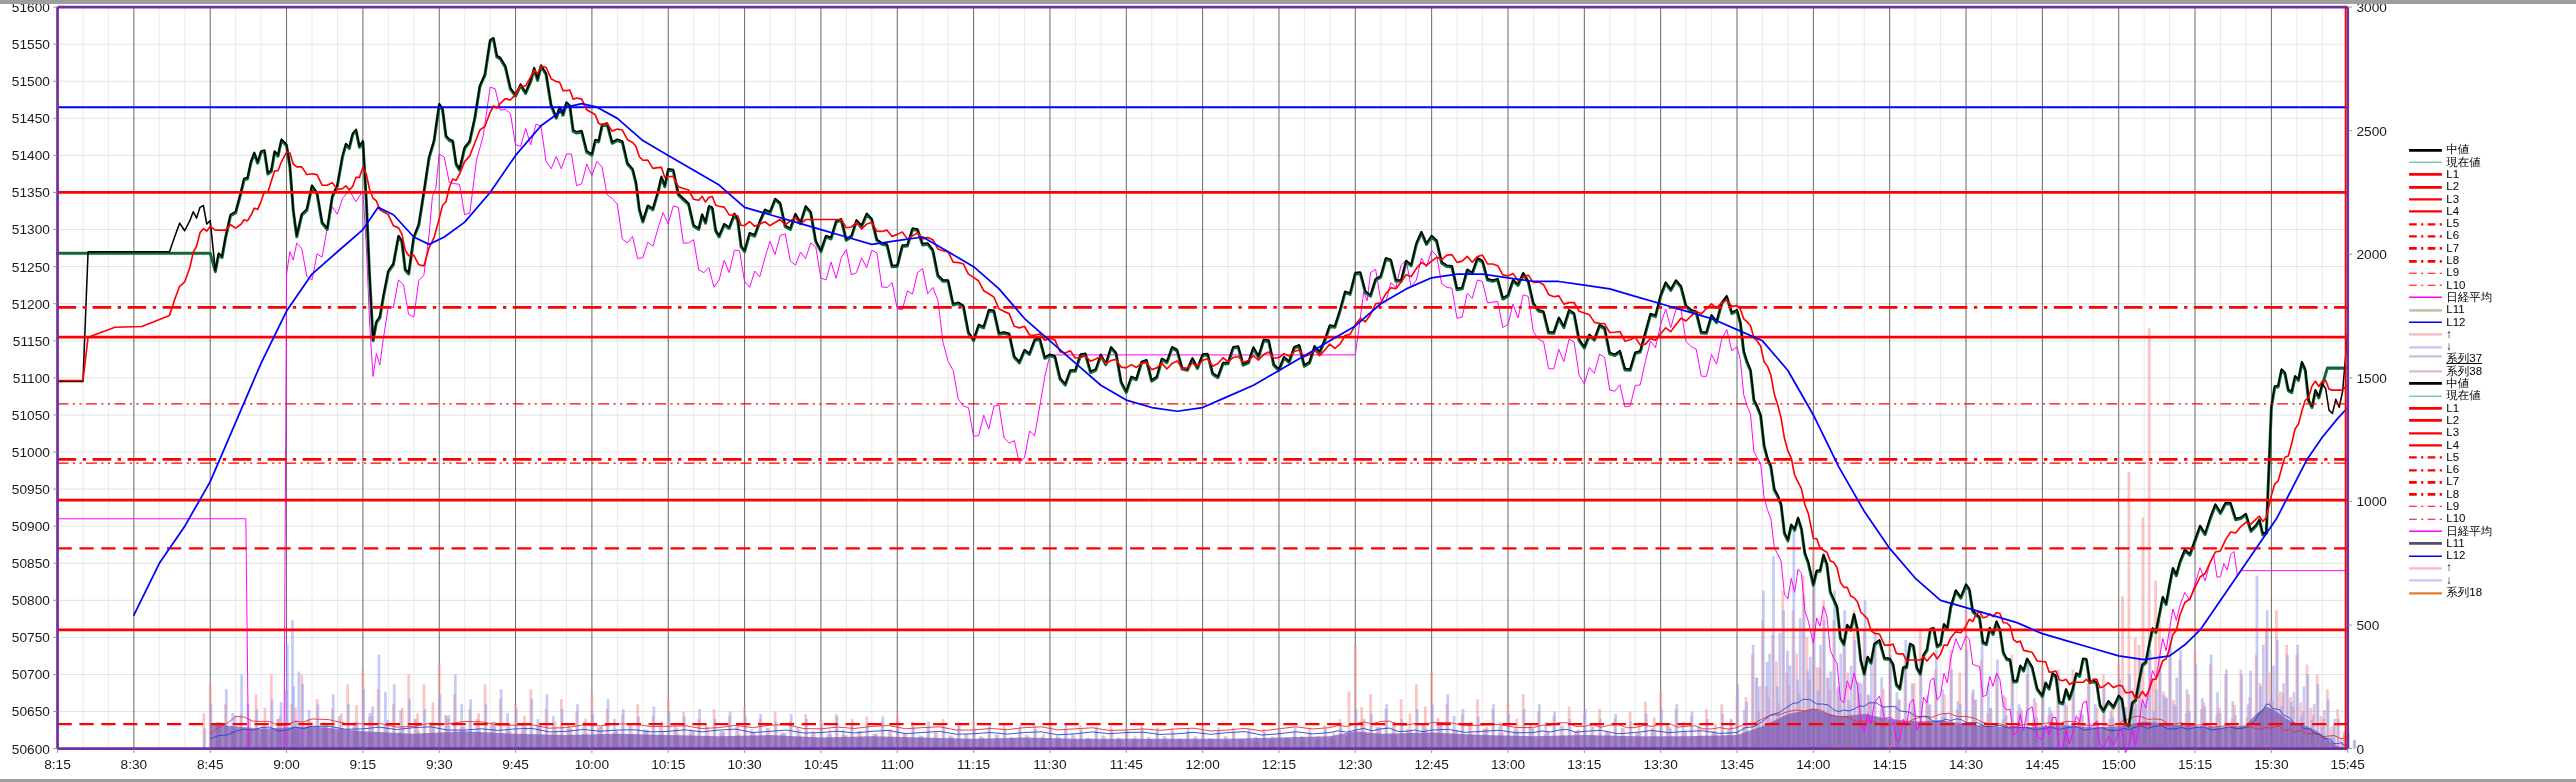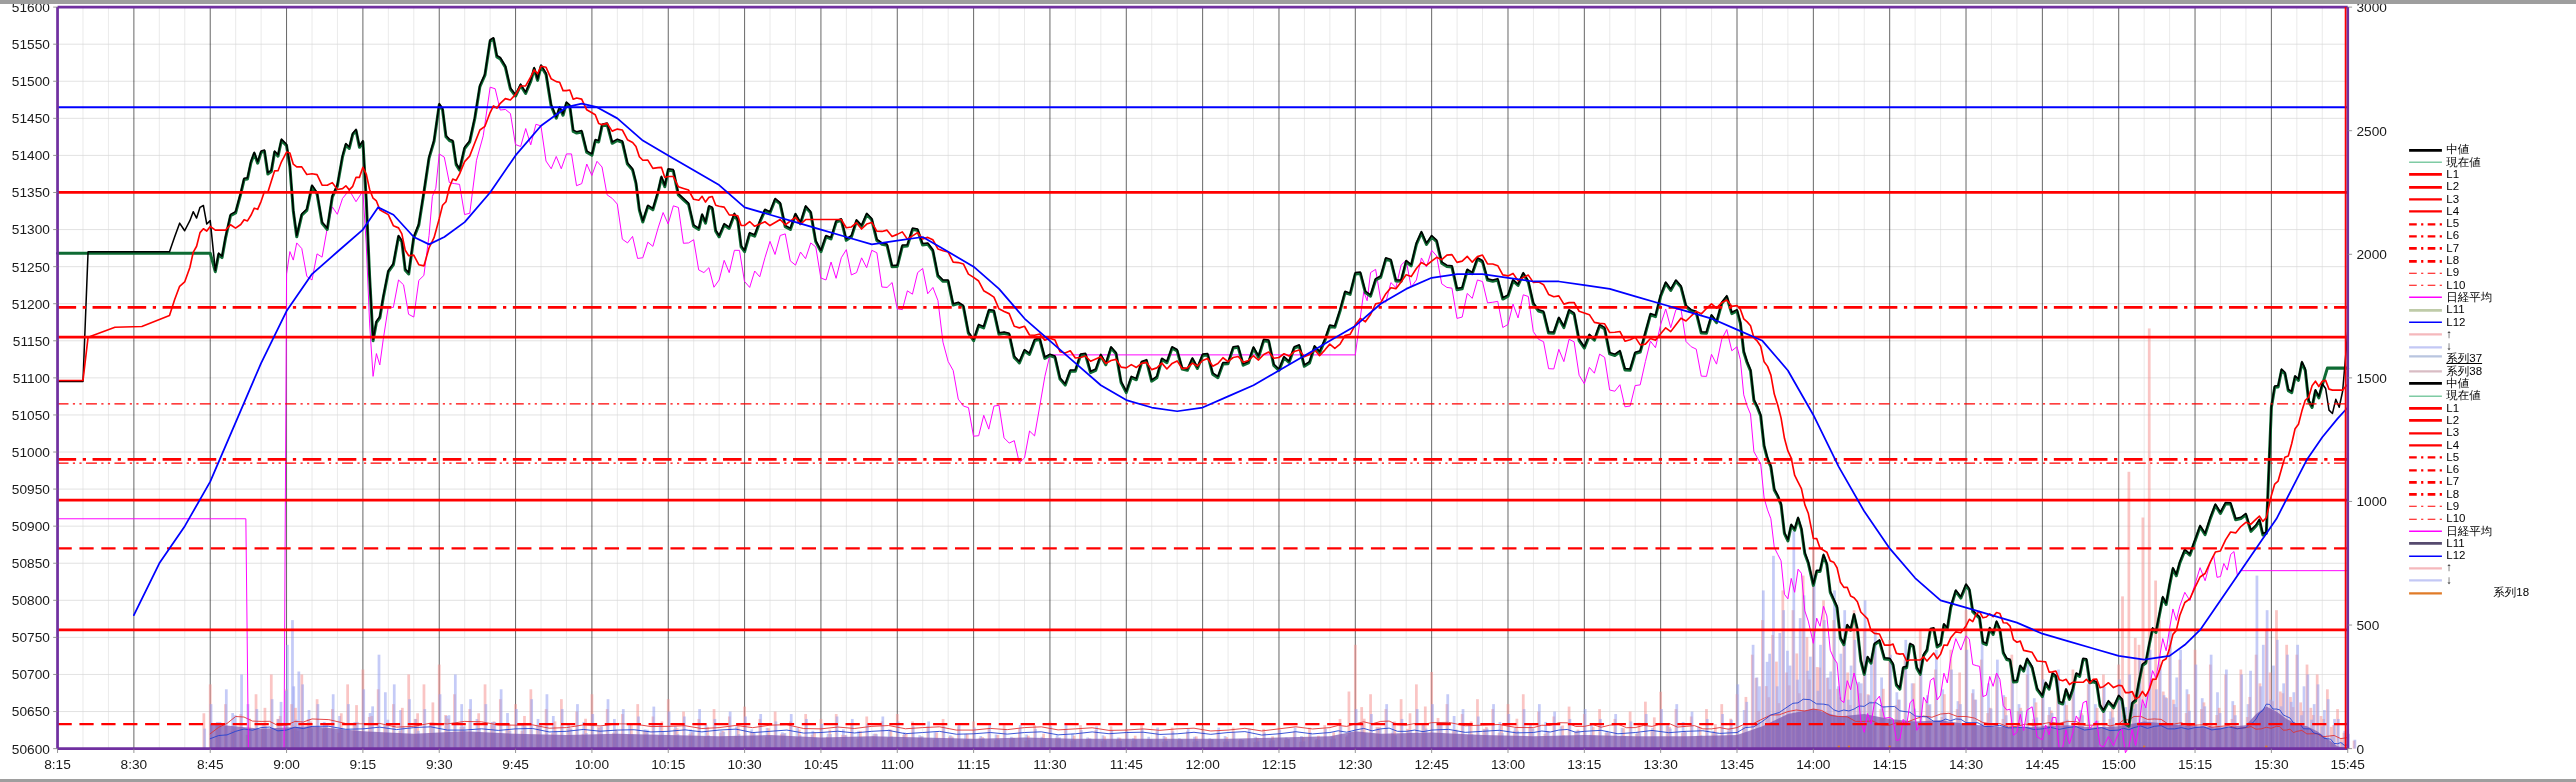--- a/index.html
+++ b/index.html
@@ -1404,21 +1404,21 @@
           <line x1="2" x2="62" y1="6" y2="6" stroke="#f5b8bc" stroke-width="4"></line>
         </svg>
         <span style="font-size: 11.5px; color: rgb(0, 0, 0); margin-left: 3.3px; line-height: 1;">↑</span>
       </div>
       <div style="height: 12.3px; display: flex; align-items: center; white-space: nowrap;">
         <svg width="35" height="6.6" viewBox="0 0 64 12">
           <line x1="2" x2="62" y1="6" y2="6" stroke="#c3c8f5" stroke-width="4"></line>
         </svg>
         <span style="font-size: 11.5px; color: rgb(0, 0, 0); margin-left: 3.3px; line-height: 1;">↓</span>
       </div>
-      <div style="height: 12.3px; display: flex; align-items: center; white-space: nowrap; gap: 47px;">
+      <div style="height: 12.3px; display: flex; align-items: center; white-space: nowrap;">
         <svg width="35" height="6.6" viewBox="0 0 64 12">
           <line x1="2" x2="62" y1="6" y2="6" stroke="#e07b28" stroke-width="4"></line>
         </svg>
         <span style="font-size: 11.5px; color: rgb(0, 0, 0); margin-left: 3.3px; line-height: 1;">系列18</span>
       </div>
     </div>
 </div>
 
 
 </body></html>

